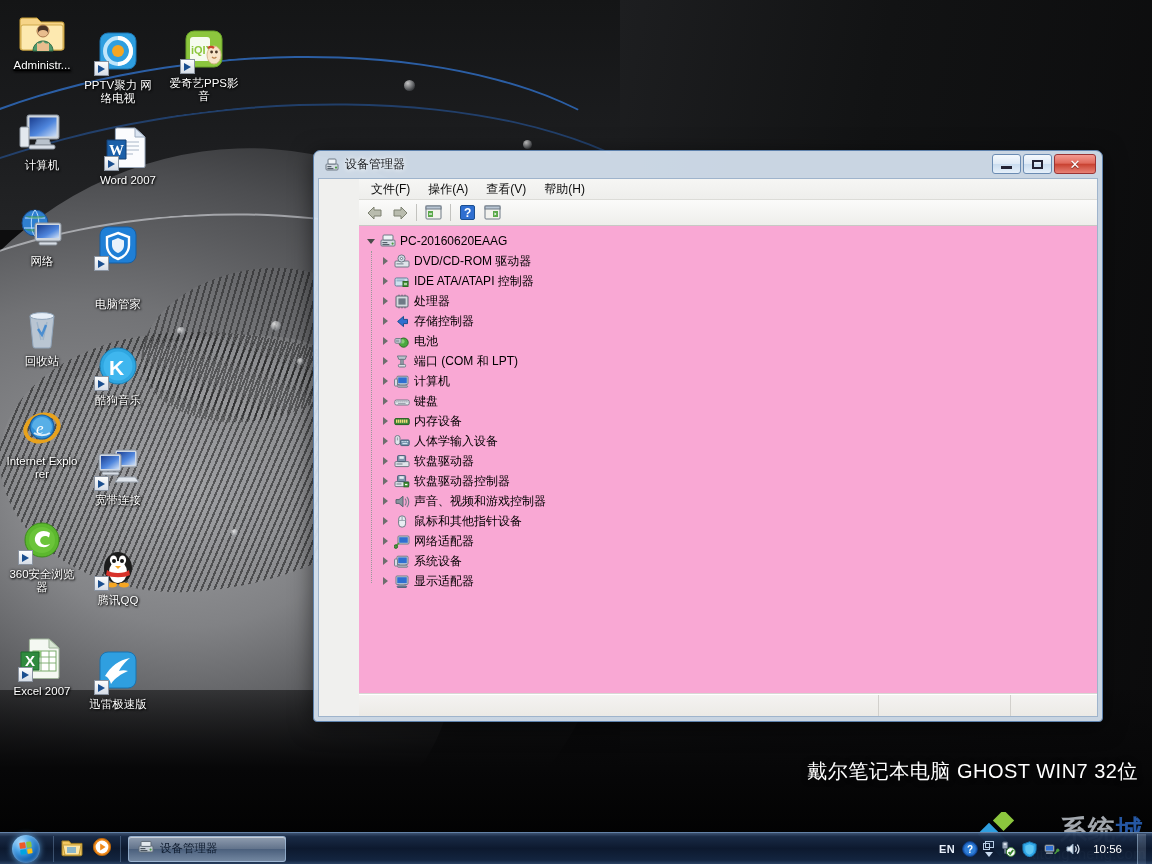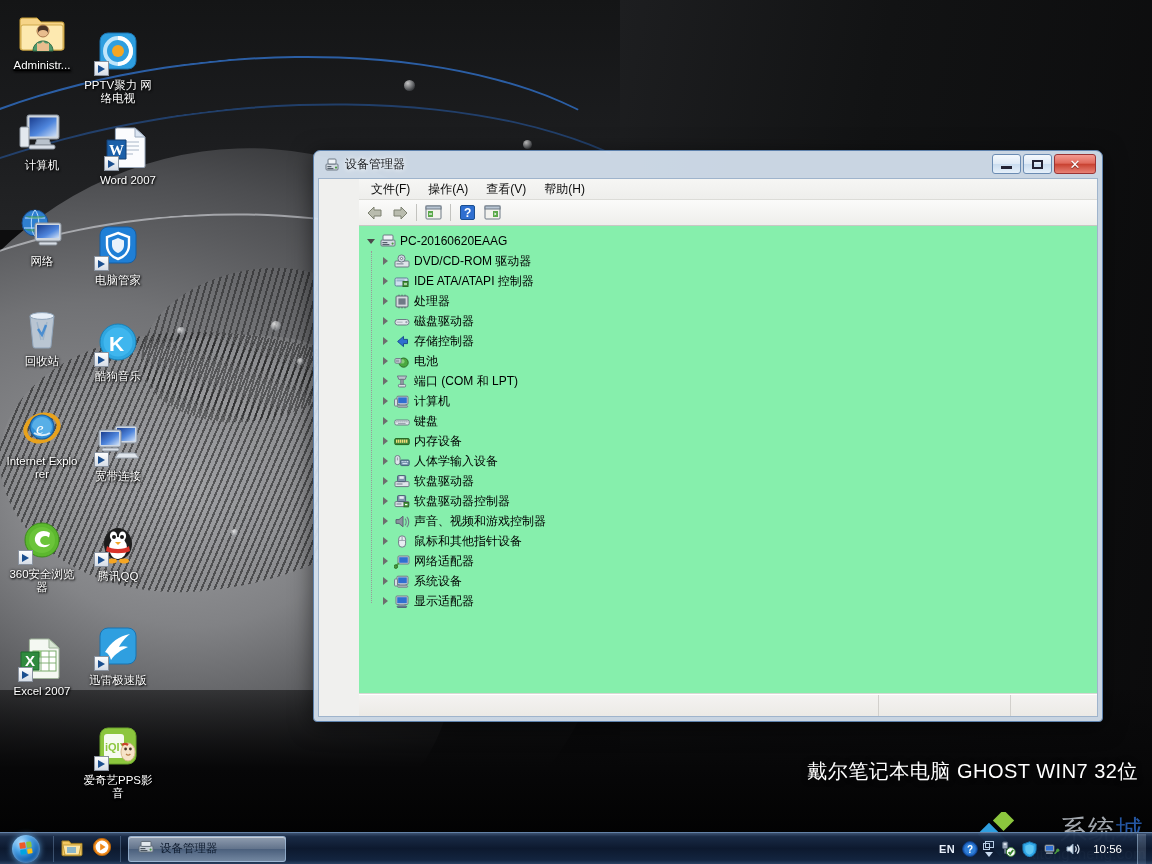--- a/index.html
+++ b/index.html
@@ -176,21 +176,21 @@
     background: linear-gradient(180deg,#fbfbfa,#eeeeeb);
     border-bottom: 1px solid #c8c8c4;
   }
   .tb-btn {
     width: 23px; height: 22px; display: flex; align-items: center; justify-content: center;
     border: 1px solid transparent; border-radius: 2px; cursor: default;
   }
   .tb-sep { width: 1px; height: 17px; background: #c3c3bf; margin: 0 3px; }
 
   #dm-tree-wrap {
-    flex: 1 1 auto; background: #86efac; margin: 0; overflow: hidden;
+    flex: 1 1 auto; background: #f9a8d4; margin: 0; overflow: hidden;
     border-bottom: 1px solid #d8d8d4;
   }
   #dm-tree { padding: 5px 0 0 4px; }
   .tnode {
     display: flex; align-items: center; height: 20px; cursor: default;
     font-size: 12px; color: #000;
   }
   .tnode .twisty {
     width: 16px; height: 20px; display: flex; align-items: center; justify-content: center;
     flex: 0 0 16px;
@@ -230,21 +230,21 @@
   
   #banner-text {
     position: absolute; right: 14px; top: 758px;
     font-size: 20px; color: #ffffff; letter-spacing: .5px;
     text-shadow: 0 0 6px rgba(0,0,0,.9);
     white-space: nowrap; pointer-events: none; margin-left: 34px;
   }
   #wm-logo { position: absolute; right: 128px; top: 812px; width: 48px; height: 44px; pointer-events: none; }
   #wm-text {
     position: absolute; right: 8px; top: 812px;
-    font-size: 27px; font-weight: normal; color: #cfd6de;
+    font-size: 27px; font-weight: bold; color: #cfd6de;
     opacity: .78; letter-spacing: 1px; pointer-events: none;
     text-shadow: 0 1px 2px rgba(0,0,0,.6);
   }
   #wm-text .accent { color: #2f6fd0; }
   #wm-url {
     position: absolute; right: 6px; top: 845px;
     font-size: 15px; color: #c6ccd4; opacity: .8; pointer-events: none;
     letter-spacing: .3px;
   }
 
@@ -463,21 +463,21 @@
             <path d="M16 16h18M16 20h18M16 24h18M16 28h12"></path>
           </g>
           <path d="M2 14h19v19H2z" fill="#1b5fa8" stroke="#123f72"></path>
           <text x="4" y="29" font-size="15" font-weight="bold" fill="#ffffff" font-family="serif">W</text>
         </svg>
         <span class="shortcut-arrow"></span>
       </div>
       <div class="label">Word 2007</div>
     </div>
 
-    <div class="dicon" style="margin-top:18px;">
+    <div class="dicon" style="margin-top:18px;gap:24px;">
       <div class="glyph">
         <svg width="46" height="42" viewBox="0 0 46 42">
           <rect x="5" y="1" width="36" height="36" rx="8" fill="#1f7fd6" stroke="#155fa5"></rect>
           <path d="M23 7l11 4v8c0 7-5 12-11 14-6-2-11-7-11-14v-8z" fill="none" stroke="#ffffff" stroke-width="2.4"></path>
           <path d="M23 12l6 2.4v4.6c0 4-2.6 6.8-6 8-3.4-1.2-6-4-6-8v-4.6z" fill="#ffffff" opacity=".9"></path>
         </svg>
         <span class="shortcut-arrow"></span>
       </div>
       <div class="label">电脑管家</div>
     </div>
@@ -697,33 +697,20 @@
                   <rect x="2" y="2" width="12" height="11" rx="1" fill="#d4d9de" stroke="#5a6570"></rect>
                   <rect x="4.4" y="4.4" width="7.2" height="6.2" fill="#6f7a86"></rect>
                   <g stroke="#5a6570" stroke-width="1">
                     <path d="M5 2V0.6M8 2V0.6M11 2V0.6M5 13v1.4M8 13v1.4M11 13v1.4"></path>
                   </g>
                 </svg>
               </span>
               <span class="tlabel">处理器</span>
             </div>
 
-            <div class="tnode">
-              <span class="twisty">
-                  <span class="tri"></span>
-                </span>
-              <span class="ticon">
-                <svg width="16" height="15" viewBox="0 0 16 15">
-                  <rect x="1" y="5.5" width="14" height="5.5" rx="2.6" fill="#e2e7ec" stroke="#6f7a86"></rect>
-                  <circle cx="12.4" cy="8.2" r="1.1" fill="#9aa3ae"></circle>
-                  <path d="M2.6 8.2h6" stroke="#b4bcc4" stroke-width="1.2"></path>
-                </svg>
-              </span>
-              <span class="tlabel">磁盘驱动器</span>
-            </div>
 
             <div class="tnode">
               <span class="twisty">
                   <span class="tri"></span>
                 </span>
               <span class="ticon">
                 <svg width="16" height="15" viewBox="0 0 16 15">
                   <path d="M9.5 2.4L3.6 7.5l5.9 5.1V9.6h4V5.4h-4z" fill="#2f6fd0" stroke="#1b4f8f" stroke-width="1"></path>
                 </svg>
               </span>

